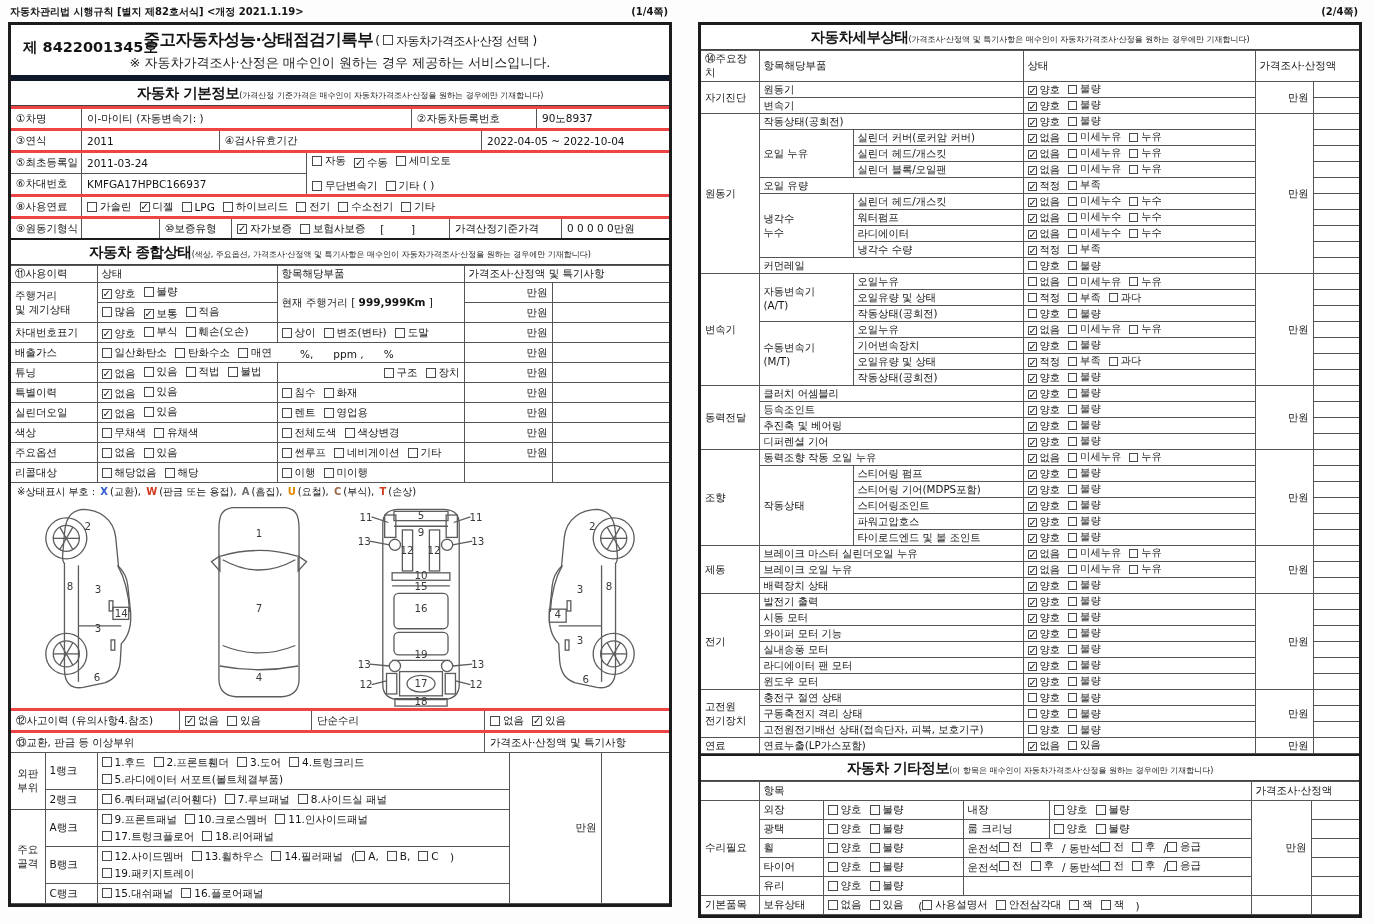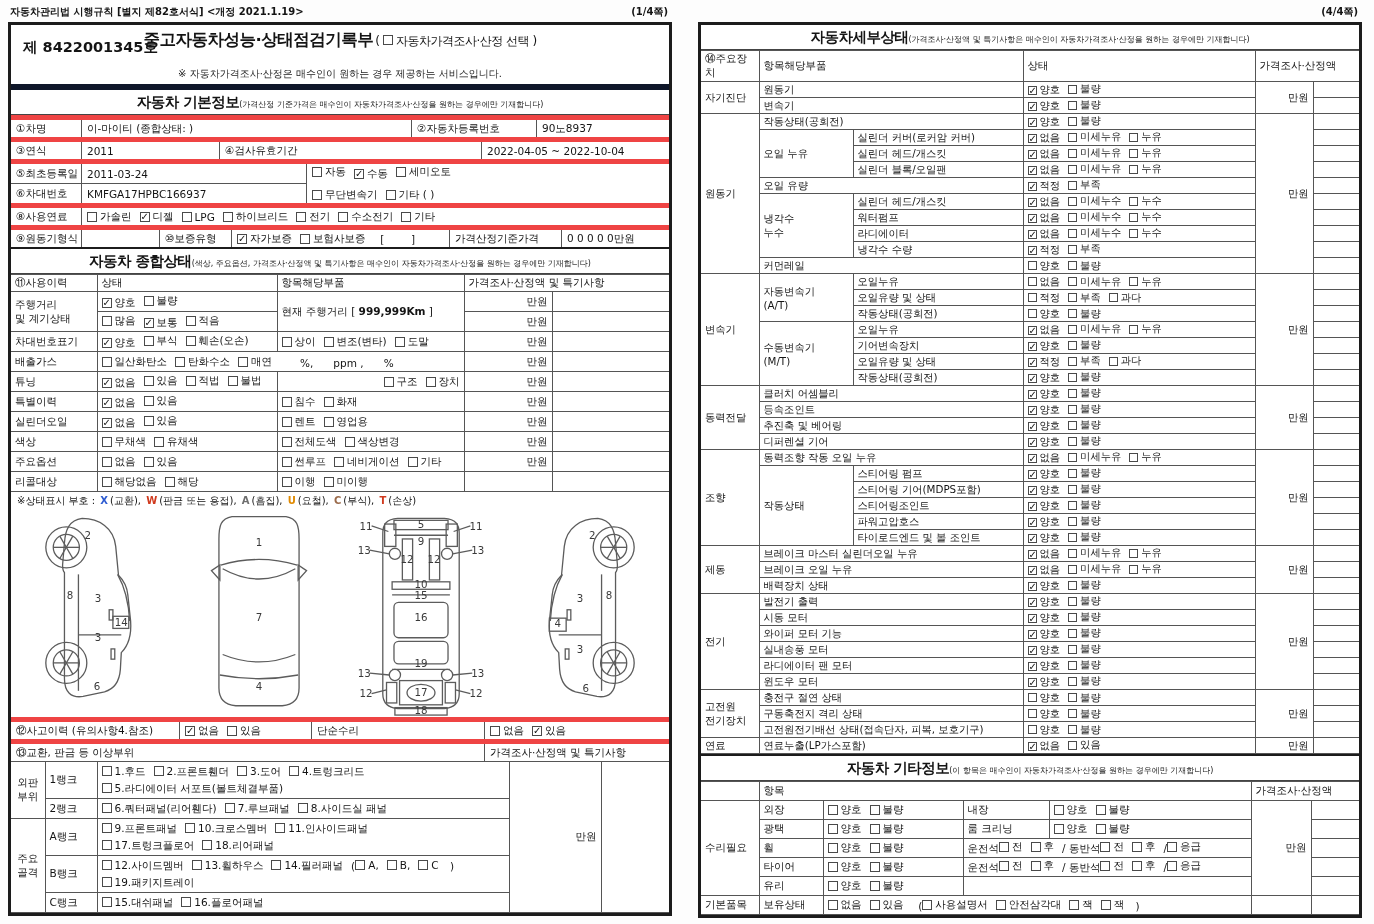--- a/index.html
+++ b/index.html
@@ -7,37 +7,37 @@
   .page{position:absolute;top:3px}
   #p1{left:8px;width:664px}
   #p2{left:698px;width:664px}
   .pghead{display:flex;justify-content:space-between;font-size:10px;padding:2px 4px 3px 2px;font-weight:bold}
   .formbox{border:3px solid #1c1c1c;background:#fff}
   
   .titleblock{position:relative;padding:4px 0 3px 0;min-height:46px;border-bottom:6px solid #0f172a;text-align:center}
   .docno{position:absolute;left:12px;top:13px;font-weight:bold;font-size:14.5px}
   .tmain{font-size:16.5px;font-weight:bold;letter-spacing:-0.5px}
   .tmain .topt{font-size:12px;font-weight:normal;margin-left:2px}
-  .tsub{font-size:10px;color:#222;margin-top:16px}
+  .tsub{font-size:13px;color:#222;margin-top:3px}
   .sechead{border-top:2px solid #1c1c1c;border-bottom:1px solid #444;text-align:center;padding:3px 0 2px 0}
   .sechead b{font-size:14.5px;letter-spacing:-0.5px}
   .sechead small{font-size:8px;color:#222}
   
-  .brow{display:flex;border-top:5px solid #ef4444;min-height:22px;align-items:stretch}
+  .brow{display:flex;border-top:3px solid #ef4444;min-height:22px;align-items:stretch}
   .brow:first-of-type{border-top:none}
   .bl,.bv{display:flex;align-items:center;padding:1px 5px;border-left:1px solid #555;font-size:10.5px;white-space:nowrap}
   .bl{font-weight:normal}
   .brow>*:first-child{border-left:none}
   .bcol{display:flex;flex-direction:column}
   .bsub{display:flex;flex:1;align-items:stretch}
   .bsub+.bsub{border-top:1px solid #555}
   .bsub .bl,.bsub .bv{border-left:1px solid #555;display:flex;align-items:center}
   .bsub>*:first-child{border-left:none}
   .ctr{justify-content:center}
-  .col2{flex-direction:column;align-items:flex-start;justify-content:space-between;gap:1px}
+  .col2{flex-direction:column;align-items:flex-start;justify-content:flex-end;gap:9px}
   
   .cb{display:inline-block;width:10px;height:10px;border:1.5px solid #4a4a4a;font-size:10px;line-height:8px;text-align:center;background:#fff;flex:none}
   .opt{display:inline-flex;align-items:center;gap:3px;margin-right:8px;white-space:nowrap}
   .opt:last-child{margin-right:0}
   .txt{white-space:pre}
   .bold{font-weight:bold}
   
   table{width:100%;border-collapse:collapse;table-layout:fixed}
   td,th{border:1px solid #555;padding:1px 4px;font-size:10.5px;vertical-align:middle;overflow:hidden}
   th{text-align:left;font-weight:normal;height:17px}
@@ -76,21 +76,21 @@
       </div>
       <div class="tsub">※ 자동차가격조사·산정은 매수인이 원하는 경우 제공하는 서비스입니다.</div>
     </div>
 
     <div class="sechead" style="border-top:none">
       <b>자동차 기본정보</b><small>(가격산정 기준가격은 매수인이 자동차가격조사·산정을 원하는 경우에만 기재합니다)</small>
     </div>
 
     <div class="brow">
       <div class="bl" style="width:70px">①차명</div>
-      <div class="bv" style="width:330px">이-마이티 (종합상태: )</div>
+      <div class="bv" style="width:330px">이-마이티 (자동변속기: )</div>
       <div class="bl" style="width:125px">②자동차등록번호</div>
       <div class="bv" style="flex:1">90노8937</div>
     </div>
     <div class="brow">
       <div class="bl" style="width:70px">③연식</div>
       <div class="bv" style="width:138px">2011</div>
       <div class="bl" style="width:262px">④검사유효기간</div>
       <div class="bv" style="flex:1">2022-04-05 ~ 2022-10-04</div>
     </div>
     <div class="brow" style="min-height:44px">
@@ -649,21 +649,21 @@
             </td>
           </tr>
         </tbody>
     </table>
   </div>
 </div>
 
 <div class="page" id="p2">
   <div class="pghead">
     <span></span>
-    <span>(4/4쪽)</span>
+    <span>(2/4쪽)</span>
   </div>
   <div class="formbox">
     <div class="sechead" style="border-top:none">
       <b>자동차세부상태</b><small>(가격조사·산정액 및 특기사항은 매수인이 자동차가격조사·산정을 원하는 경우에만 기재합니다)</small>
     </div>
     <table id="detail-table">
       <colgroup>
           <col style="width:58px">
           <col style="width:94px">
           <col style="width:170px">

